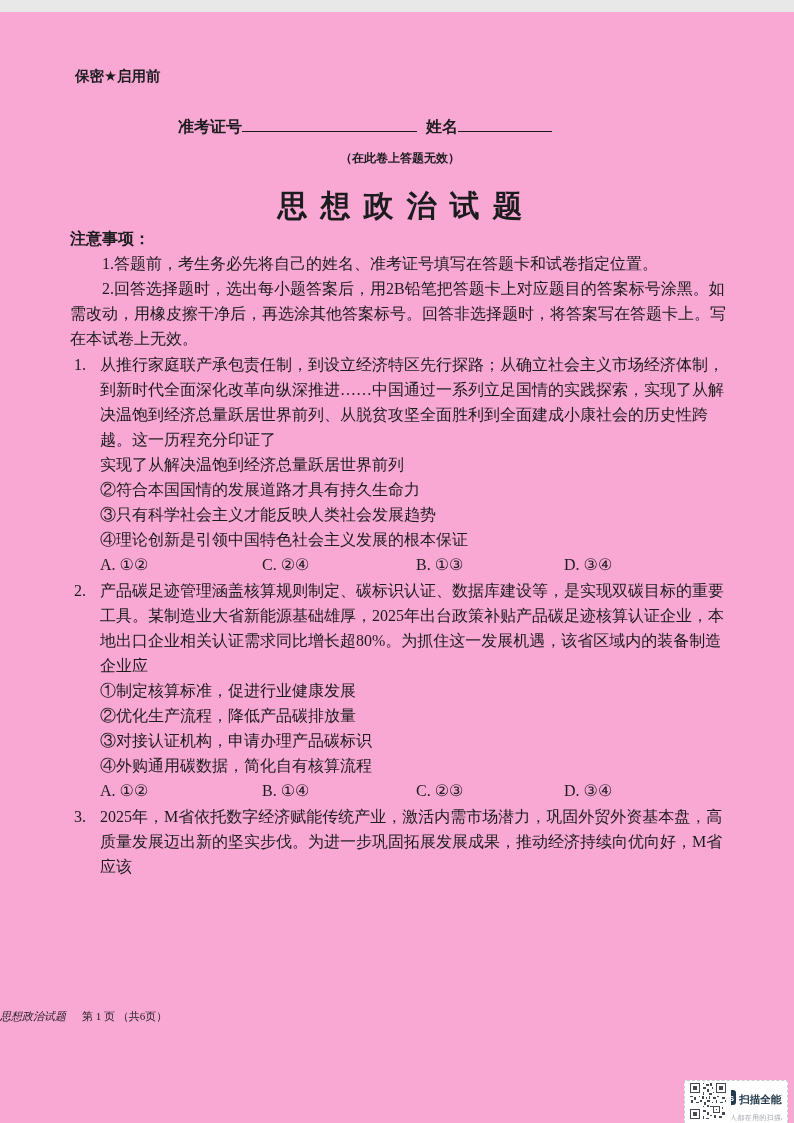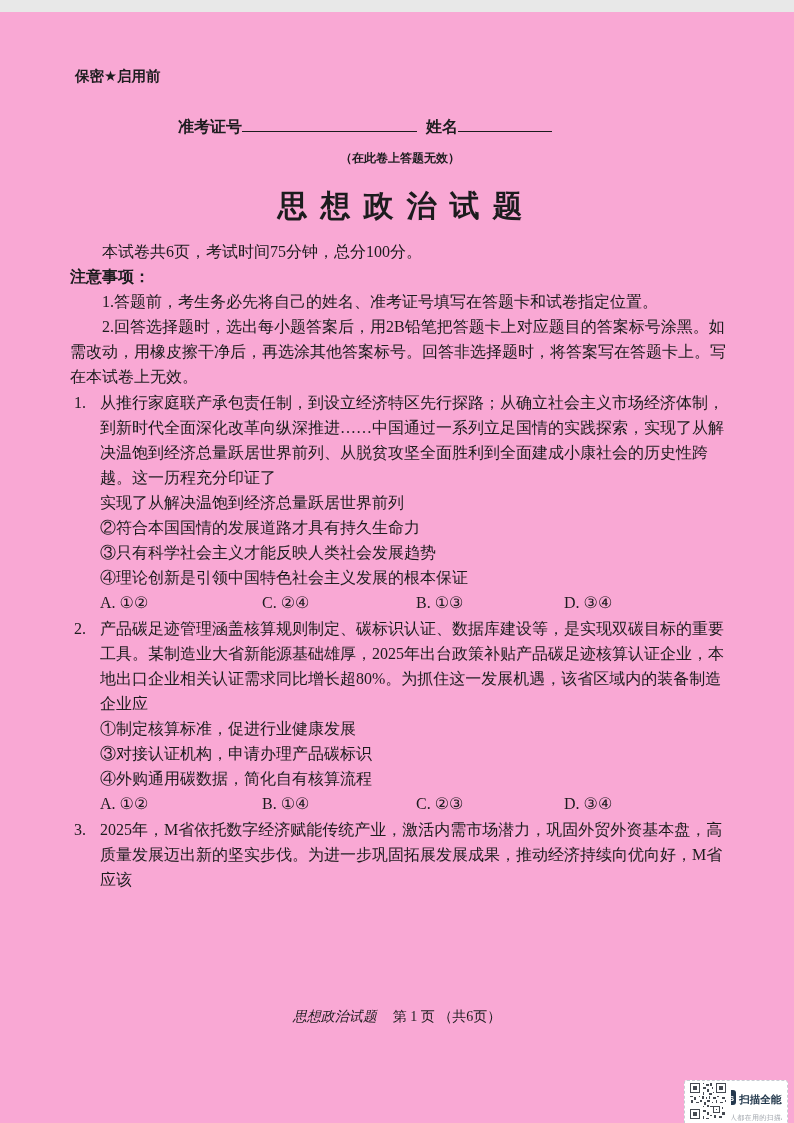--- a/index.html
+++ b/index.html
@@ -45,21 +45,21 @@
 
   .section-heading { margin-top: 5px; font-weight: bold; padding-left: 28px; text-indent: -28px; }
 
   .question { margin-top: 1px; }
   .q-row { display: flex; }
   .q-num { flex: 0 0 30px; padding-left: 4px; }
   .q-stem { flex: 1; }
   .q-items { padding-left: 30px; }
   .q-options { padding-left: 30px; display: grid; grid-template-columns: 162px 154px 148px auto; }
 
-  .footer { position: absolute; top: 992px; left: 0; width: 100%; text-align: center; font-size: 14px; }
+  .footer { position: absolute; top: 992px; left: 0; width: 100%; font-size: 11px; }
   .footer .doc-name { font-style: italic; margin-right: 16px; }
 
   .watermark {
     position: absolute; left: 684px; top: 1068px; width: 104px; height: 48px;
     border: 1px dashed #c8ccd2; border-radius: 3px; background: #ffffff;
     display: flex; align-items: center; padding: 4px 5px; gap: 5px;
   }
   .wm-right { display: flex; flex-direction: column; justify-content: center; gap: 2px; overflow: hidden; align-items: center; }
   .wm-toprow { display: flex; align-items: center; gap: 3px; }
   .wm-appname { font-family: "Liberation Sans", "DejaVu Sans", sans-serif; font-size: 10.5px;
@@ -77,21 +77,20 @@
 
     <div class="id-row sans">
       <span>准考证号</span><span class="blank blank-long"></span><span class="name-label">姓名</span><span class="blank blank-short"></span>
     </div>
 
     <div class="invalid-note sans">（在此卷上答题无效）</div>
 
     <div class="title sans">思想政治试题</div>
 
 
-    <div class="exam-info">本试卷共6页，考试时间75分钟，总分100分。</div>
 
     <div class="notice-title sans">注意事项：</div>
     <div class="notice">1.答题前，考生务必先将自己的姓名、准考证号填写在答题卡和试卷指定位置。</div>
     <div class="notice">2.回答选择题时，选出每小题答案后，用2B铅笔把答题卡上对应题目的答案标号涂黑。如需改动，用橡皮擦干净后，再选涂其他答案标号。回答非选择题时，将答案写在答题卡上。写在本试卷上无效。</div>
 
 
     <div class="question">
       <div class="q-row">
         <span class="q-num">1.</span>
         <span class="q-stem">从推行家庭联产承包责任制，到设立经济特区先行探路；从确立社会主义市场经济体制，到新时代全面深化改革向纵深推进……中国通过一系列立足国情的实践探索，实现了从解决温饱到经济总量跃居世界前列、从脱贫攻坚全面胜利到全面建成小康社会的历史性跨越。这一历程充分印证了</span>
@@ -110,20 +109,21 @@
       </div>
     </div>
 
     <div class="question">
       <div class="q-row">
         <span class="q-num">2.</span>
         <span class="q-stem">产品碳足迹管理涵盖核算规则制定、碳标识认证、数据库建设等，是实现双碳目标的重要工具。某制造业大省新能源基础雄厚，2025年出台政策补贴产品碳足迹核算认证企业，本地出口企业相关认证需求同比增长超80%。为抓住这一发展机遇，该省区域内的装备制造企业应</span>
       </div>
       <div class="q-items">
         <div>①制定核算标准，促进行业健康发展</div>
+        <div>②优化生产流程，降低产品碳排放量</div>
         <div>③对接认证机构，申请办理产品碳标识</div>
         <div>④外购通用碳数据，简化自有核算流程</div>
       </div>
       <div class="q-options">
         <span>A. ①②</span>
         <span>B. ①④</span>
         <span>C. ②③</span>
         <span>D. ③④</span>
       </div>
     </div>

